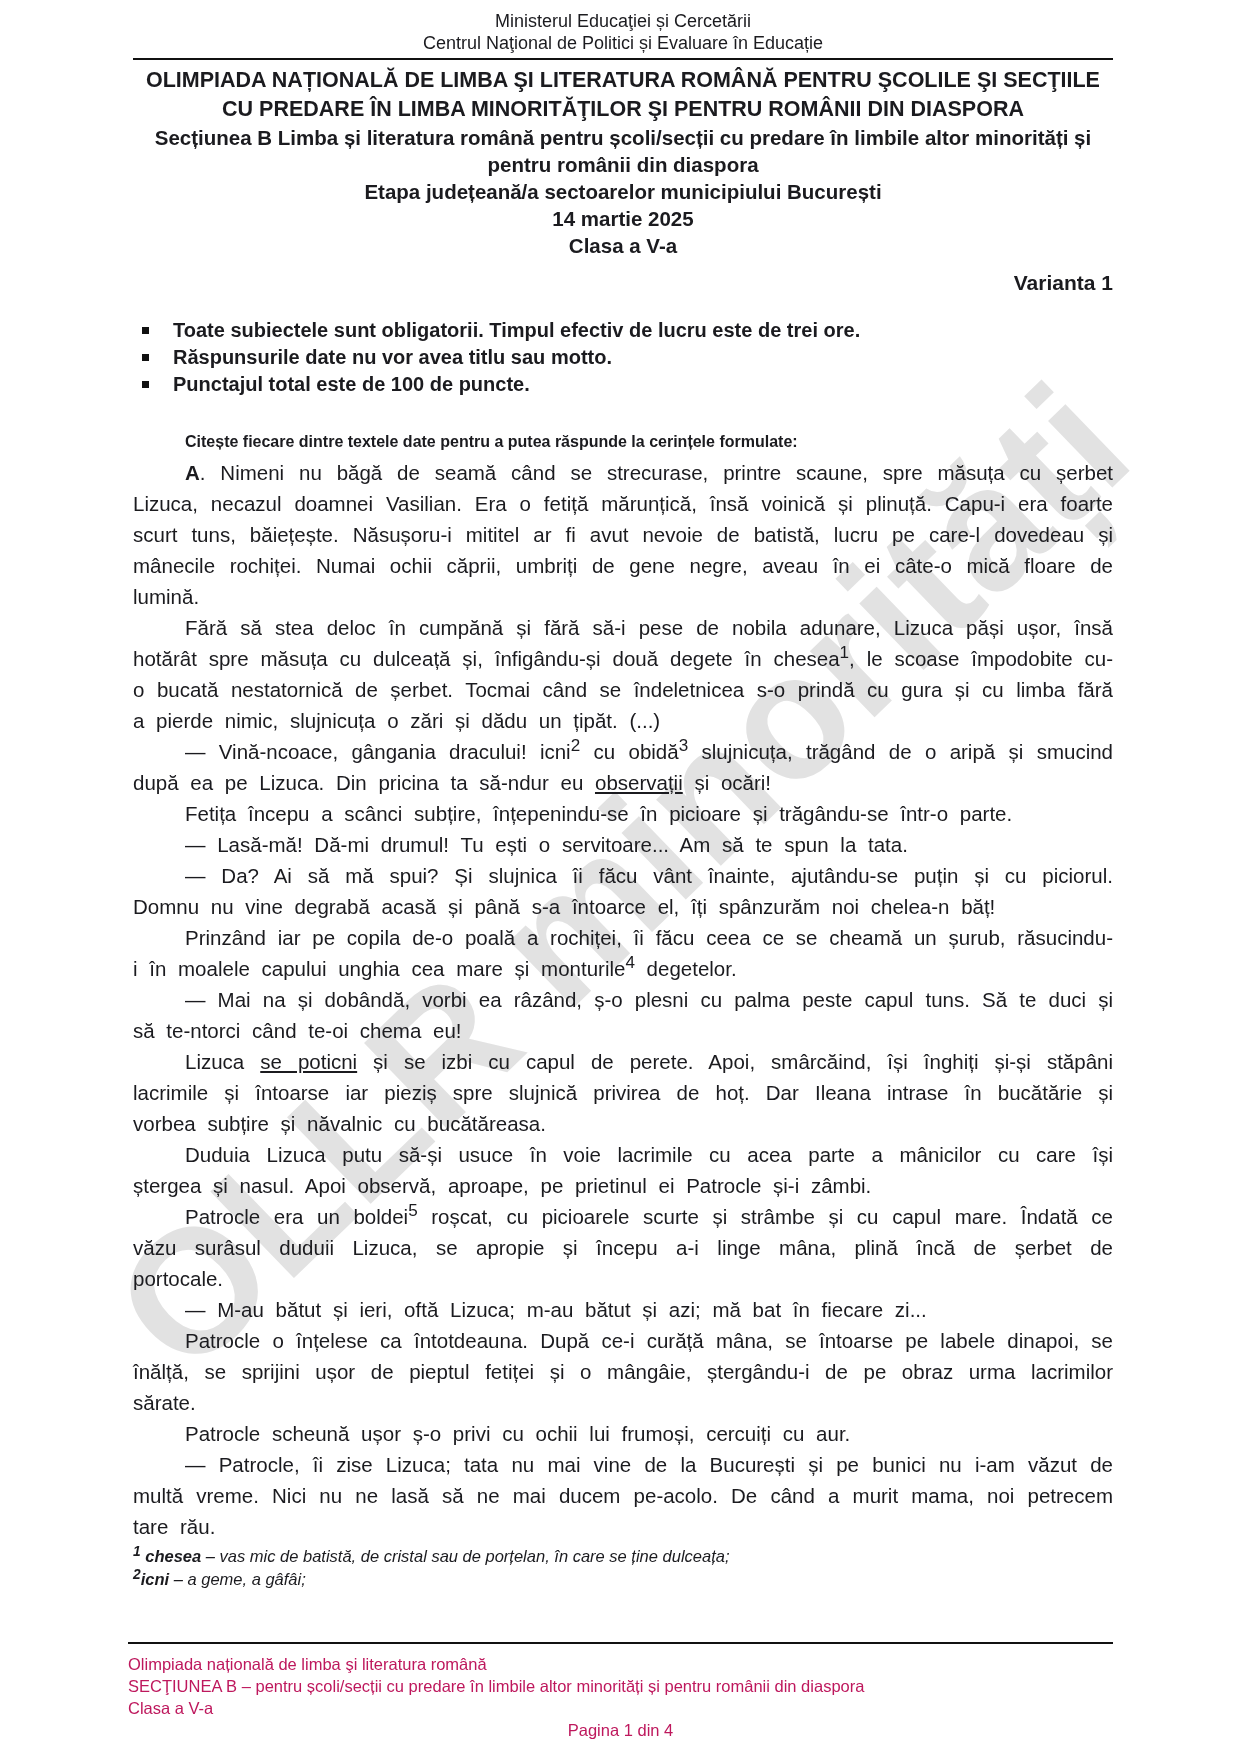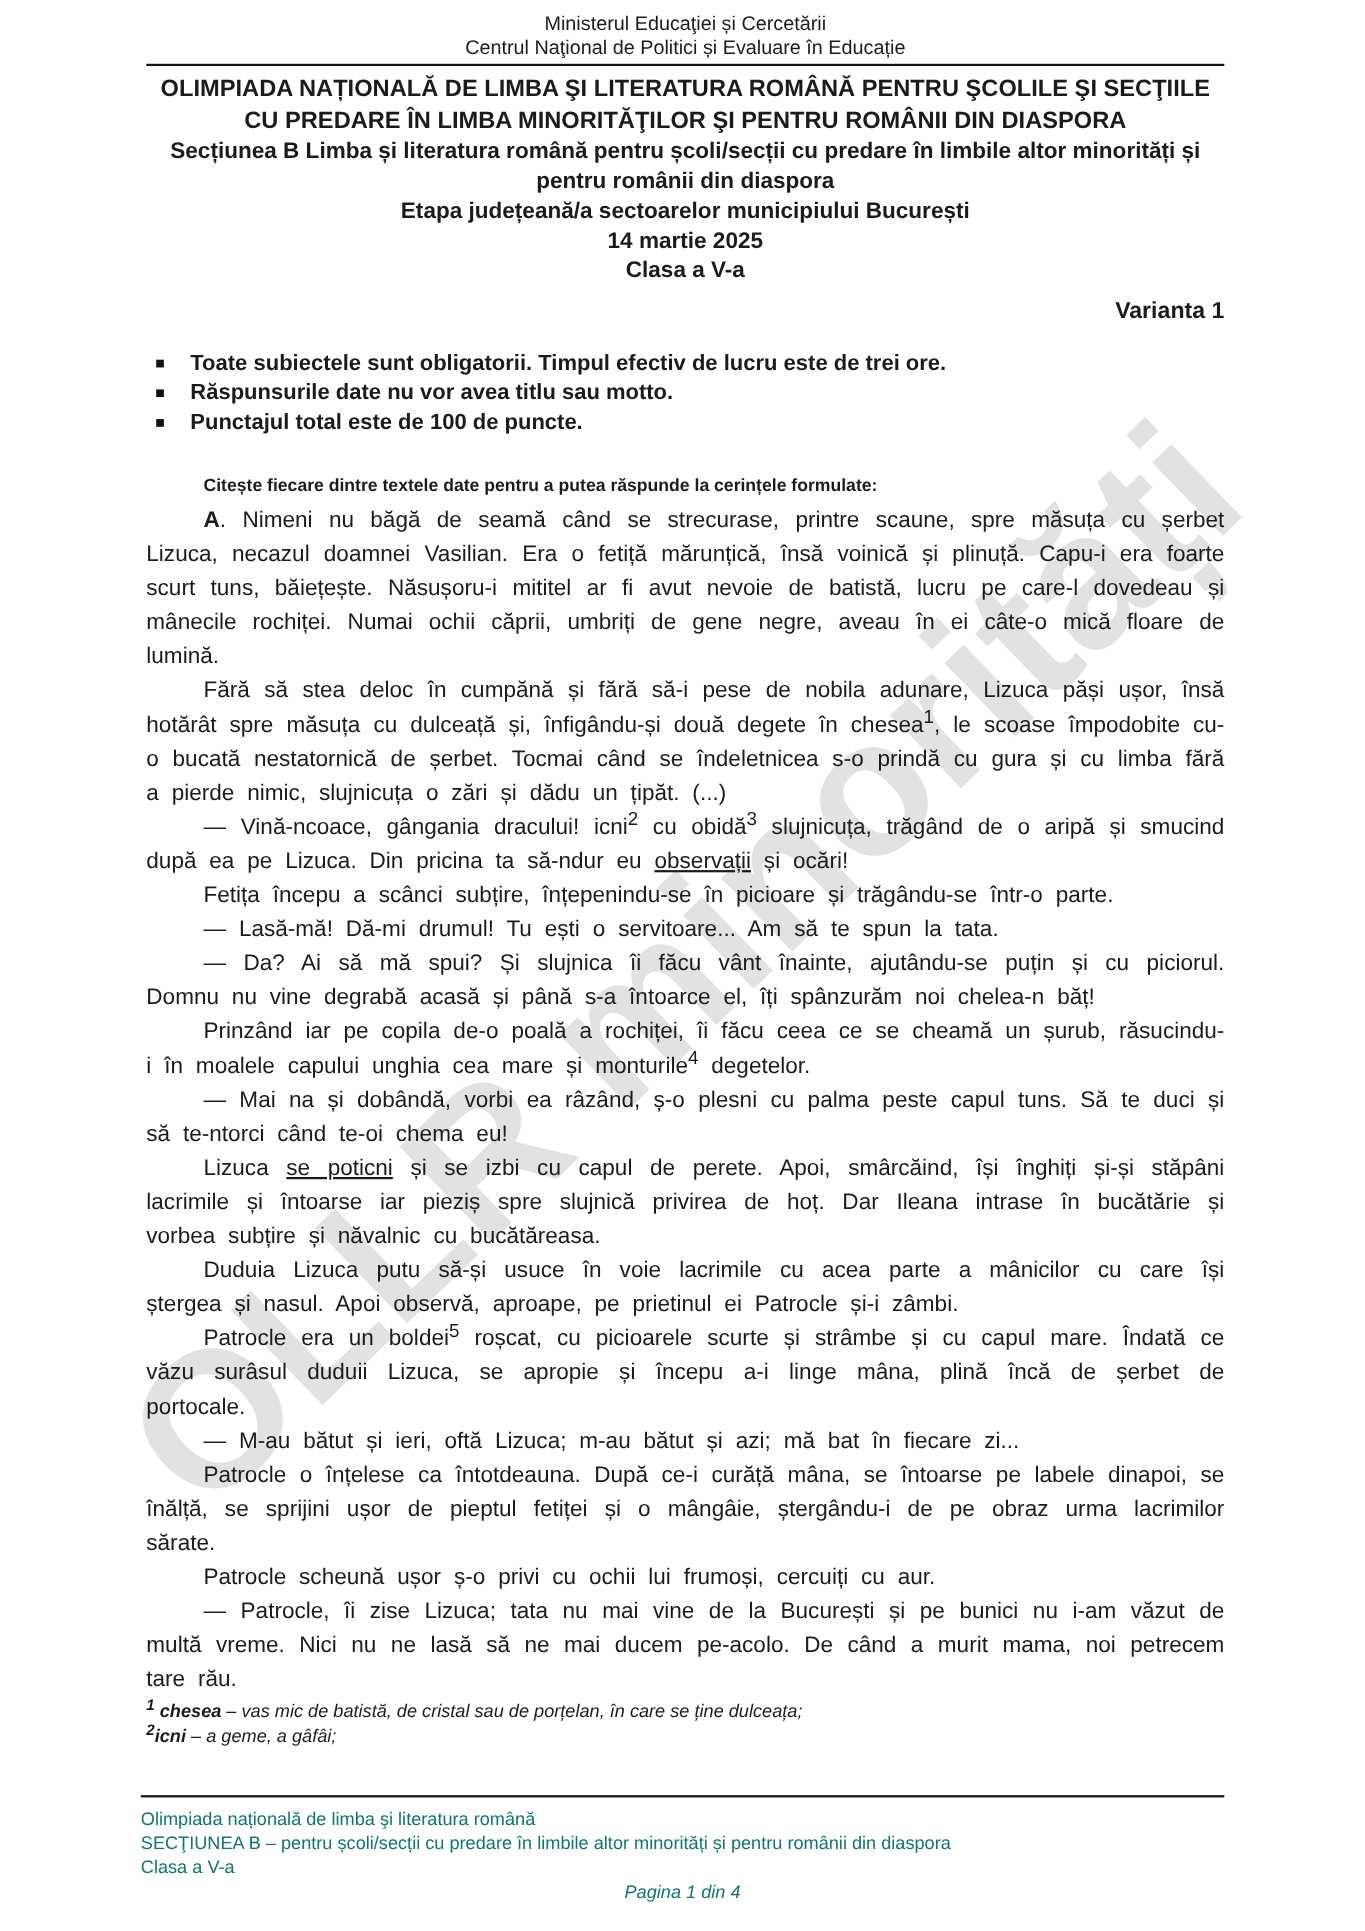--- a/index.html
+++ b/index.html
@@ -35,26 +35,26 @@
     margin:0;font-size:20.5px;line-height:31px;text-align:justify;
     text-indent:52px;word-spacing:6px;
   }
   .footnotes p{
     margin:0;font-size:16.5px;line-height:23px;font-style:italic;
     text-align:left;text-indent:0;word-spacing:normal;
   }
   .footnotes{margin-top:3px;}
   sup{line-height:0;}
   footer{
-    position:absolute;left:128px;right:128px;bottom:24px;z-index:1;
-    font-size:16.5px;line-height:22px;color:#0f766e;
+    position:absolute;left:128px;right:128px;bottom:14px;z-index:1;
+    font-size:16.5px;line-height:22px;color:#be185d;
   }
   .ftr-rule{border:none;border-top:2px solid #111;margin:0 0 9px 0;}
   .ftr-row{display:flex;justify-content:space-between;align-items:baseline;flex-direction:column;}
-  .ftr-center{text-align:center;font-style:italic;}
+  .ftr-center{text-align:center;}
 </style>
 </head>
 <body>
 
 <div class="page">
   <div class="watermark">OLLR minorități</div>
 
   <div class="content">
     <header>
       <div class="hdr">Ministerul Educaţiei și Cercetării</div>

